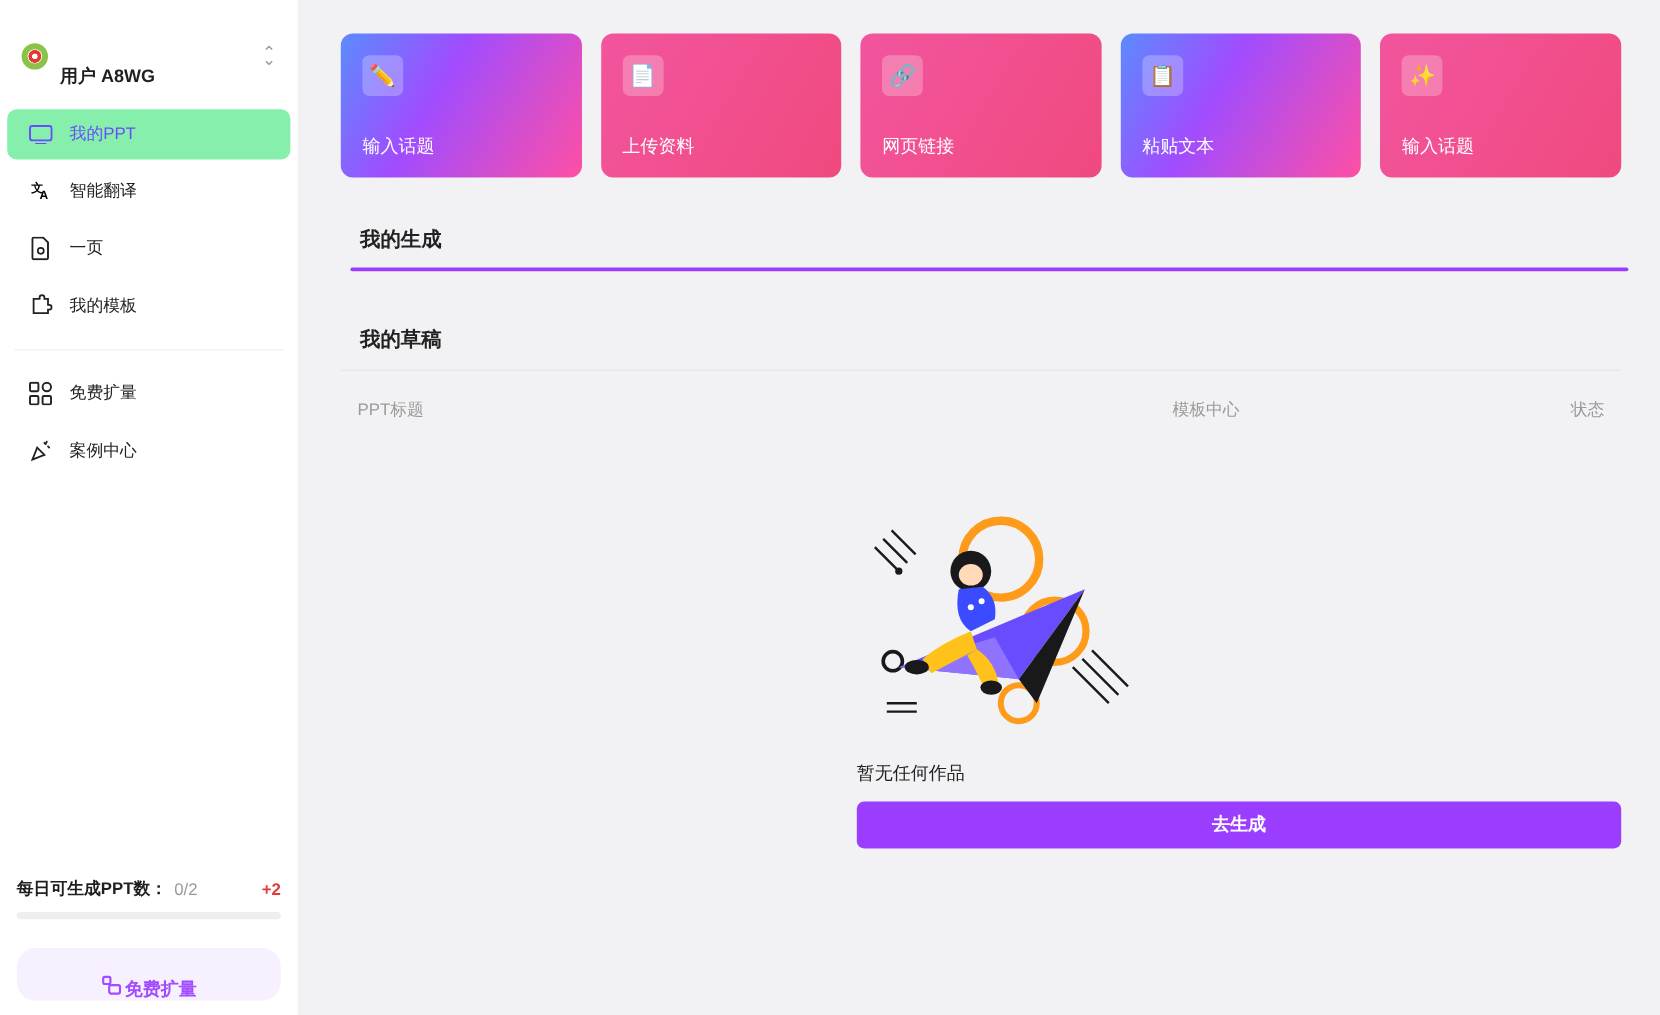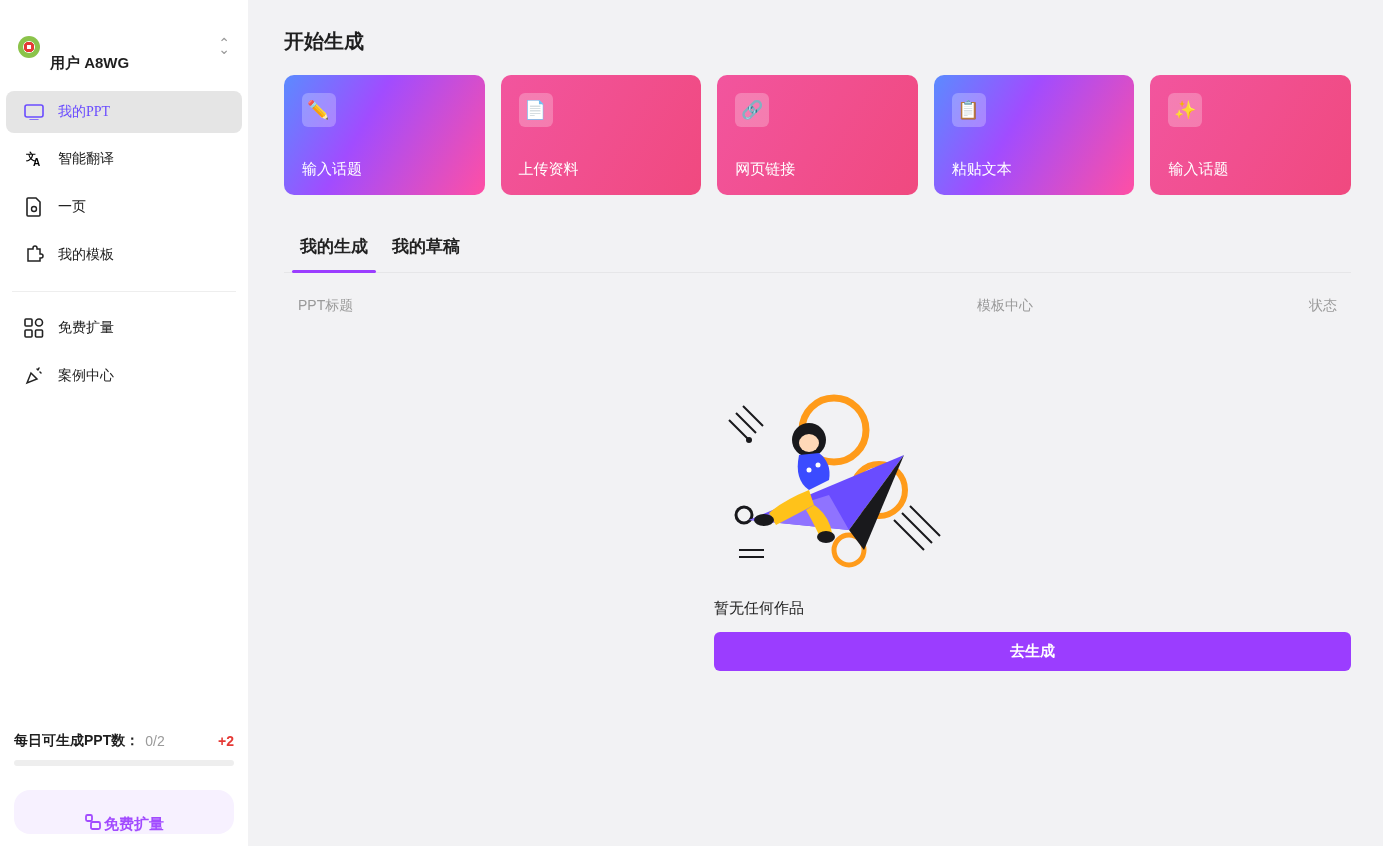--- a/index.html
+++ b/index.html
@@ -38,21 +38,21 @@
     width: 12px; height: 12px; border-radius: 50%;
     background: radial-gradient(circle at 50% 50%, #fff 25%, #e53935 30% 60%, #fff 65%);
   }
   .user-name { font-weight: 600; font-size: 15px; flex:1;margin-top:34px; }
   .chevrons { color:#9a9a9a; font-size: 14px; line-height: 8px; display:flex; flex-direction:column; gap:0; }
   .nav-item {
     display:flex; align-items:center; gap: 14px;
     padding: 12px 18px; margin: 2px 6px; border-radius: 8px;
     font-size: 14px; color:#222; cursor:pointer;
   }
-  .nav-item.active { background:#e5e5e5; color:#6a4cff;font-family:Liberation Serif, serif; }
+  .nav-item.active { background:#86efac; color:#6a4cff; }
   .nav-item .icon { width:20px; display:flex; justify-content:center; }
   .nav-divider { height:1px; background:#eee; margin: 12px 12px; }
   .sidebar-spacer { flex:1; }
   .quota-row {
     padding: 0 14px 10px 14px;
     font-size: 14px; font-weight:600;
     display:flex; align-items:center; gap:6px;
   }
   .quota-row .qval { color:#9a9a9a; font-weight:500; }
   .quota-row .qplus { margin-left:auto; color:#e53935; font-weight:700; }
@@ -89,21 +89,21 @@
   }
   .gen-card.pink { background: linear-gradient(120deg, #f2559e 0%, #f0497f 100%); }
   .gen-card .card-icon {
     width:34px; height:34px; border-radius:6px;
     background: rgba(255,255,255,0.25);
     display:flex; align-items:center; justify-content:center;
     font-size:18px;
   }
   .gen-card .card-label { font-size:15px; font-weight:400; }
 
-  .tabs { display:flex; gap:20px; border-bottom:1px solid #e6e6e8; padding-left:14px; }
+  .tabs { display:flex; gap:40px; border-bottom:1px solid #e6e6e8; padding-left:14px;flex-direction:column; }
   .tab {
     font-size:17px; font-weight:600; color:#222;
     padding: 6px 2px 14px 2px; cursor:pointer; position:relative;
   }
   .tab.active::after {
     content:""; position:absolute; left:-6px; right:-6px; bottom:-1px; height:3px;
     background:#9b3dff; border-radius:2px;
   }
 
   .table-head {
@@ -218,21 +218,20 @@
       <svg width="18" height="18" viewBox="0 0 18 18">
           <rect x="2" y="2" width="6" height="6" rx="1.5" fill="none" stroke="#a24bff" stroke-width="1.8"></rect>
           <rect x="7" y="9" width="9" height="7" rx="1.5" fill="none" stroke="#a24bff" stroke-width="1.8"></rect>
         </svg>
     </span>
     <span>免费扩量</span>
   </div>
 </div>
 
 <div class="main">
-  <div class="section-title">开始生成</div>
 
   <div class="cards-row">
     <div class="gen-card">
       <div class="card-icon">✏️</div>
       <div class="card-label">输入话题</div>
     </div>
     <div class="gen-card pink">
       <div class="card-icon">📄</div>
       <div class="card-label">上传资料</div>
     </div>

